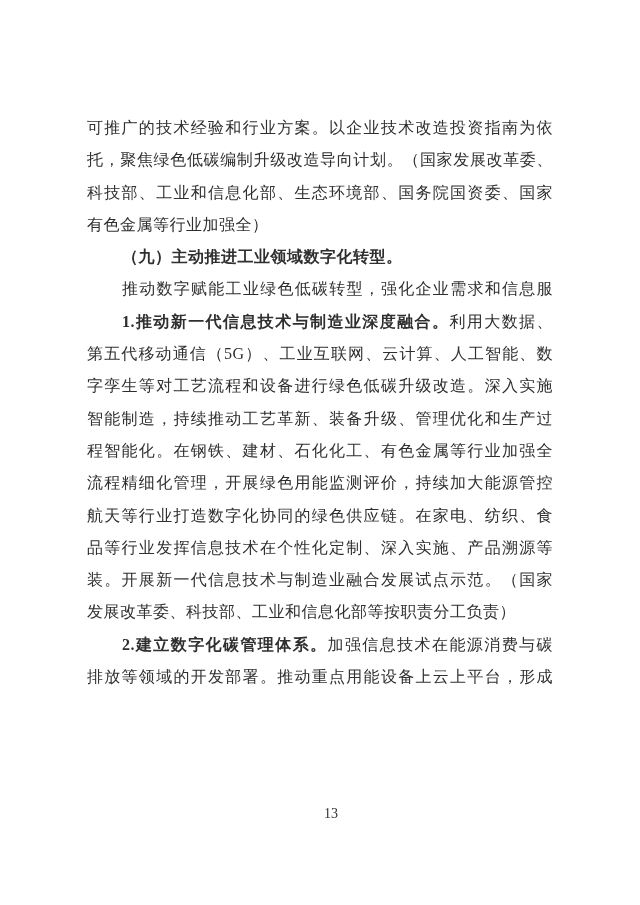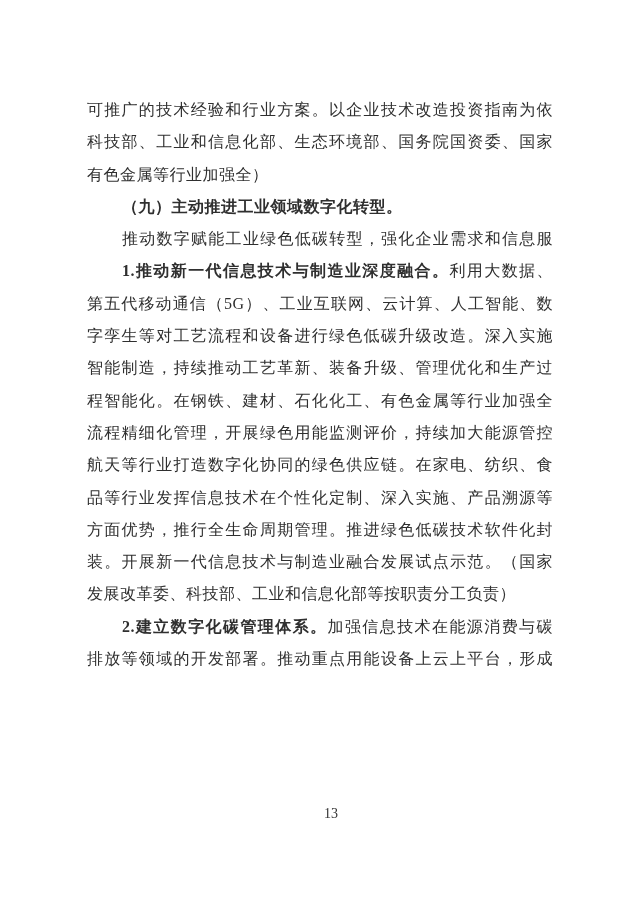--- a/index.html
+++ b/index.html
@@ -12,21 +12,21 @@
     width: 640px;
     height: 905px;
     background: #ffffff;
     font-family: "Liberation Serif", "DejaVu Serif", serif;
     color: #2f2f2f;
     overflow: hidden;
   }
   .doc-body {
     position: absolute;
     left: 87px;
-    top: 94px;
+    top: 112px;
     width: 466px;
   }
   .line {
     height: 32.3px;
     line-height: 32.3px;
     font-size: 16px;
     letter-spacing: 0.5px;
     text-align: justify;
     text-align-last: justify;
     -moz-text-align-last: justify;
@@ -54,32 +54,32 @@
     font-family: "Liberation Serif", "DejaVu Serif", serif;
     padding-left: 11px;
   }
 </style>
 </head>
 <body>
 
 <div class="page">
   <div class="doc-body">
     <div class="line">可推广的技术经验和行业方案。以企业技术改造投资指南为依</div>
+    <div class="line">托，聚焦绿色低碳编制升级改造导向计划。（国家发展改革委、</div>
     <div class="line">科技部、工业和信息化部、生态环境部、国务院国资委、国家</div>
     <div class="line end">有色金属等行业加强全）</div>
     <div class="line indent bold end">（九）主动推进工业领域数字化转型。</div>
     <div class="line indent">推动数字赋能工业绿色低碳转型，强化企业需求和信息服</div>
     <div class="line indent"><span class="lead">1.推动新一代信息技术与制造业深度融合。</span><span>利用大数据、</span></div>
     <div class="line">第五代移动通信（5G）、工业互联网、云计算、人工智能、数</div>
     <div class="line">字孪生等对工艺流程和设备进行绿色低碳升级改造。深入实施</div>
     <div class="line">智能制造，持续推动工艺革新、装备升级、管理优化和生产过</div>
     <div class="line">程智能化。在钢铁、建材、石化化工、有色金属等行业加强全</div>
     <div class="line">流程精细化管理，开展绿色用能监测评价，持续加大能源管控</div>
     <div class="line">航天等行业打造数字化协同的绿色供应链。在家电、纺织、食</div>
     <div class="line">品等行业发挥信息技术在个性化定制、深入实施、产品溯源等</div>
-    <div class="line">方面优势，推行全生命周期管理。推进绿色低碳技术软件化封</div>
     <div class="line">装。开展新一代信息技术与制造业融合发展试点示范。（国家</div>
     <div class="line end">发展改革委、科技部、工业和信息化部等按职责分工负责）</div>
     <div class="line indent"><span class="lead">2.建立数字化碳管理体系。</span><span>加强信息技术在能源消费与碳</span></div>
     <div class="line">排放等领域的开发部署。推动重点用能设备上云上平台，形成</div>
   </div>
   <div class="page-number">13</div>
 </div>
 
 </body></html>

